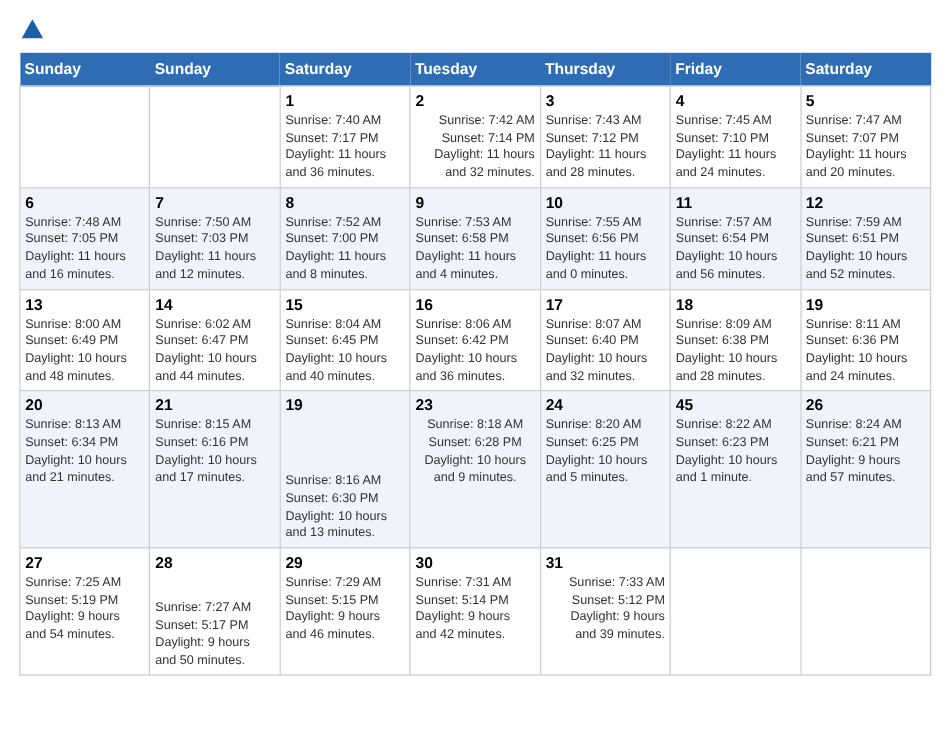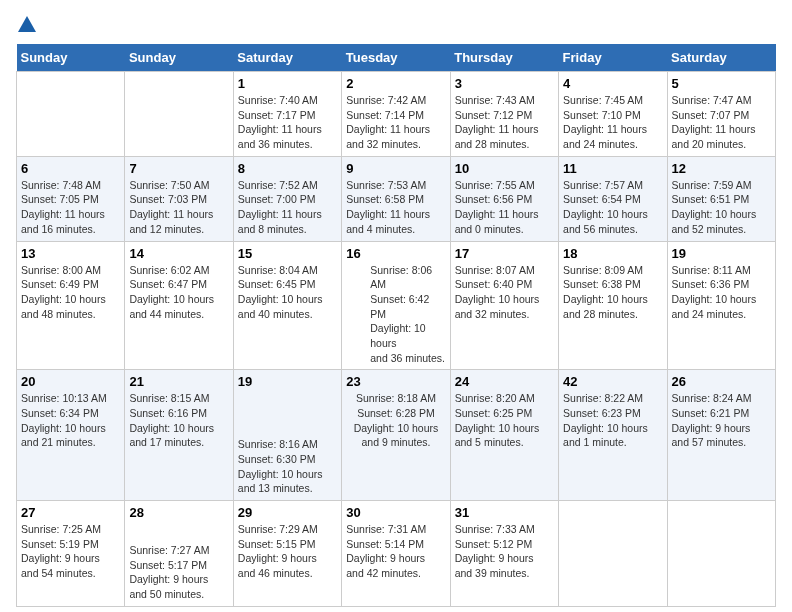--- a/index.html
+++ b/index.html
@@ -129,21 +129,21 @@
         <td class="empty"></td>
         <td>
           <span class="day-num">1</span>
           <div class="day-detail" style="white-space: pre-line;">Sunrise: 7:40 AM
 Sunset: 7:17 PM
 Daylight: 11 hours
 and 36 minutes.</div>
         </td>
         <td>
           <span class="day-num">2</span>
-          <div class="day-detail" style="white-space: pre-line;">Sunrise: 7:42 AM
+          <div class="day-detail" style="white-space: pre-line; text-align: right;">Sunrise: 7:42 AM
 Sunset: 7:14 PM
 Daylight: 11 hours
 and 32 minutes.</div>
         </td>
         <td>
           <span class="day-num">3</span>
           <div class="day-detail" style="white-space: pre-line;">Sunrise: 7:43 AM
 Sunset: 7:12 PM
 Daylight: 11 hours
 and 28 minutes.</div>
@@ -231,21 +231,21 @@
         </td>
         <td>
           <span class="day-num">15</span>
           <div class="day-detail" style="white-space: pre-line;">Sunrise: 8:04 AM
 Sunset: 6:45 PM
 Daylight: 10 hours
 and 40 minutes.</div>
         </td>
         <td>
           <span class="day-num">16</span>
-          <div class="day-detail" style="white-space: pre-line; margin-left: 24px;">Sunrise: 8:06 AM
+          <div class="day-detail" style="white-space: pre-line;">Sunrise: 8:06 AM
 Sunset: 6:42 PM
 Daylight: 10 hours
 and 36 minutes.</div>
         </td>
         <td>
           <span class="day-num">17</span>
           <div class="day-detail" style="white-space: pre-line;">Sunrise: 8:07 AM
 Sunset: 6:40 PM
 Daylight: 10 hours
 and 32 minutes.</div>
@@ -261,21 +261,21 @@
           <span class="day-num">19</span>
           <div class="day-detail" style="white-space: pre-line;">Sunrise: 8:11 AM
 Sunset: 6:36 PM
 Daylight: 10 hours
 and 24 minutes.</div>
         </td>
       </tr>
       <tr>
         <td>
           <span class="day-num">20</span>
-          <div class="day-detail" style="white-space: pre-line;">Sunrise: 10:13 AM
+          <div class="day-detail" style="white-space: pre-line;">Sunrise: 8:13 AM
 Sunset: 6:34 PM
 Daylight: 10 hours
 and 21 minutes.</div>
         </td>
         <td>
           <span class="day-num">21</span>
           <div class="day-detail" style="white-space: pre-line;">Sunrise: 8:15 AM
 Sunset: 6:16 PM
 Daylight: 10 hours
 and 17 minutes.</div>
@@ -295,21 +295,21 @@
 and 9 minutes.</div>
         </td>
         <td>
           <span class="day-num">24</span>
           <div class="day-detail" style="white-space: pre-line;">Sunrise: 8:20 AM
 Sunset: 6:25 PM
 Daylight: 10 hours
 and 5 minutes.</div>
         </td>
         <td>
-          <span class="day-num">42</span>
+          <span class="day-num">45</span>
           <div class="day-detail" style="white-space: pre-line;">Sunrise: 8:22 AM
 Sunset: 6:23 PM
 Daylight: 10 hours
 and 1 minute.</div>
         </td>
         <td>
           <span class="day-num">26</span>
           <div class="day-detail" style="white-space: pre-line;">Sunrise: 8:24 AM
 Sunset: 6:21 PM
 Daylight: 9 hours
@@ -340,21 +340,21 @@
         </td>
         <td>
           <span class="day-num">30</span>
           <div class="day-detail" style="white-space: pre-line;">Sunrise: 7:31 AM
 Sunset: 5:14 PM
 Daylight: 9 hours
 and 42 minutes.</div>
         </td>
         <td>
           <span class="day-num">31</span>
-          <div class="day-detail" style="white-space: pre-line;">Sunrise: 7:33 AM
+          <div class="day-detail" style="white-space: pre-line; text-align: right;">Sunrise: 7:33 AM
 Sunset: 5:12 PM
 Daylight: 9 hours
 and 39 minutes.</div>
         </td>
         <td class="empty"></td>
         <td class="empty"></td>
       </tr>
     </tbody>
 </table>
 

